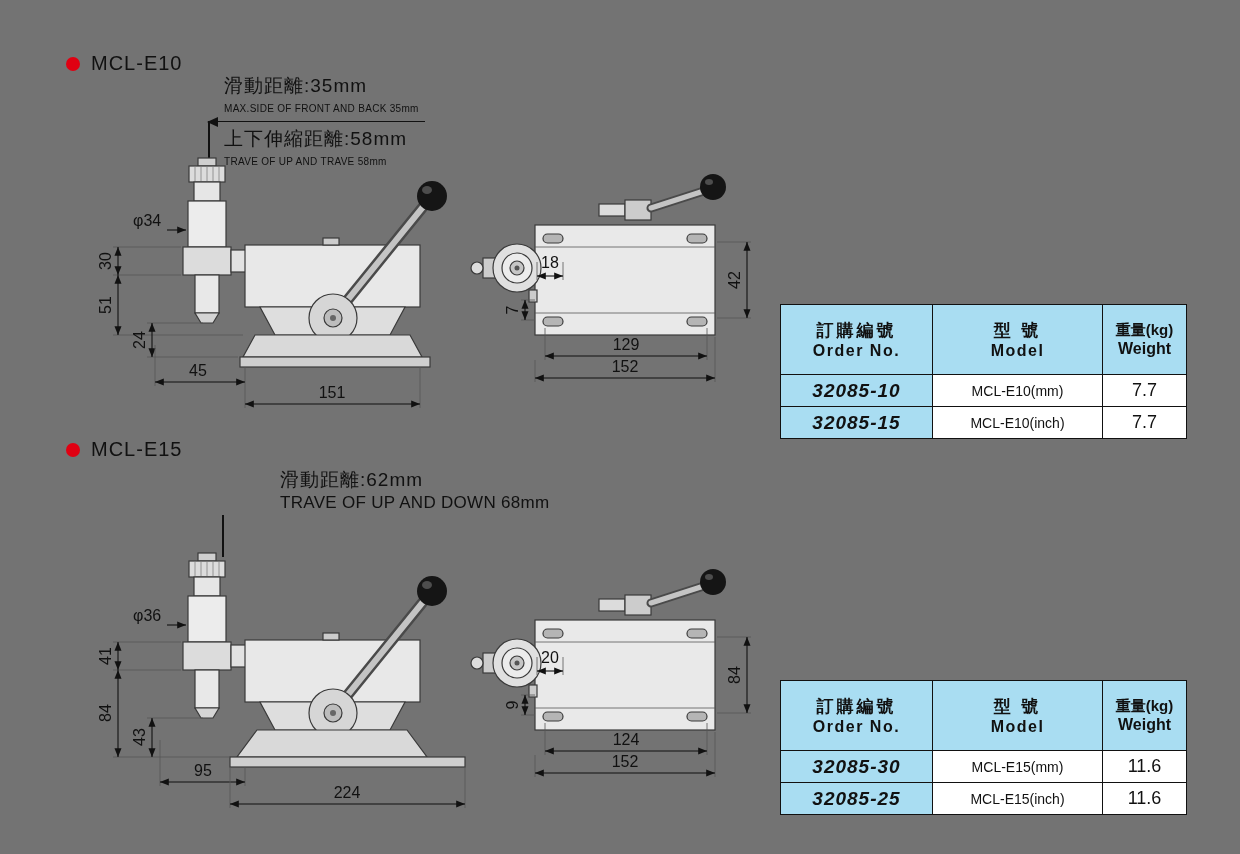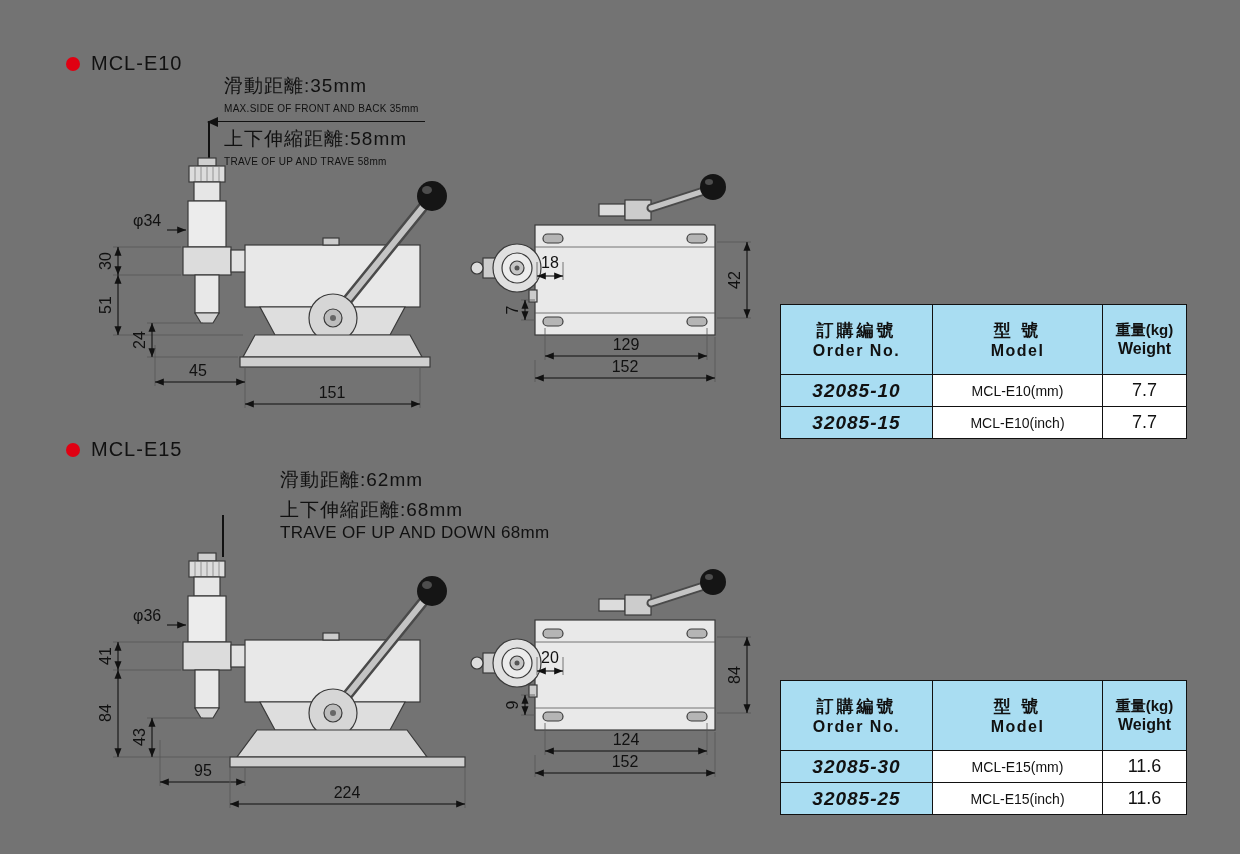--- a/index.html
+++ b/index.html
@@ -213,21 +213,20 @@
     </tbody>
   </table>
 
   <div class="bullet-row" style="left:66px; top:438px;">
     <span class="bullet-dot"></span>
     <span class="bullet-label">MCL-E15</span>
   </div>
 
   <div class="notes e15" style="left:248px; top:468px;margin-left:32px;">
     <div class="note-cn">滑動距離:62mm</div>
-    <div class="note-cn" style="margin-top:6px;">上下伸縮距離:68mm</div>
     <div class="note-en">TRAVE OF UP AND DOWN 68mm</div>
   </div>
   <div class="vline" style="left:222px; top:515px; height:42px;"></div>
 
   <svg class="drawing" style="left:85px; top:545px;" width="700" height="300" viewBox="0 0 700 300">
     <defs>
       <marker id="arr2" viewBox="0 0 10 10" refX="10" refY="5" markerWidth="8" markerHeight="8" orient="auto-start-reverse">
         <path d="M0,1 L10,5 L0,9 z" fill="#111"></path>
       </marker>
     </defs>

